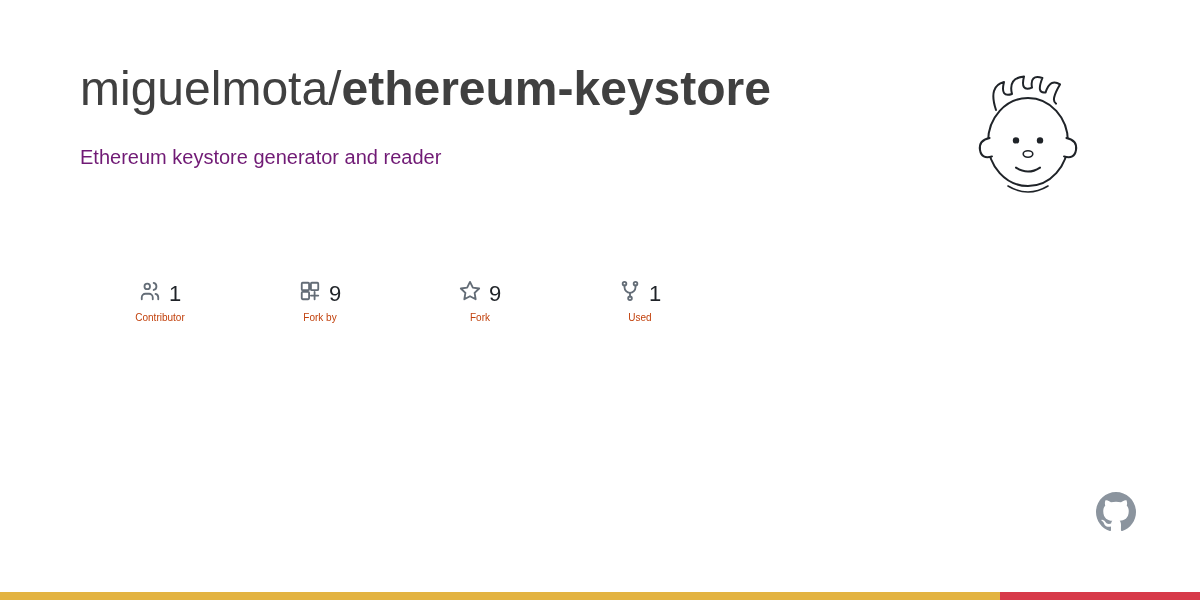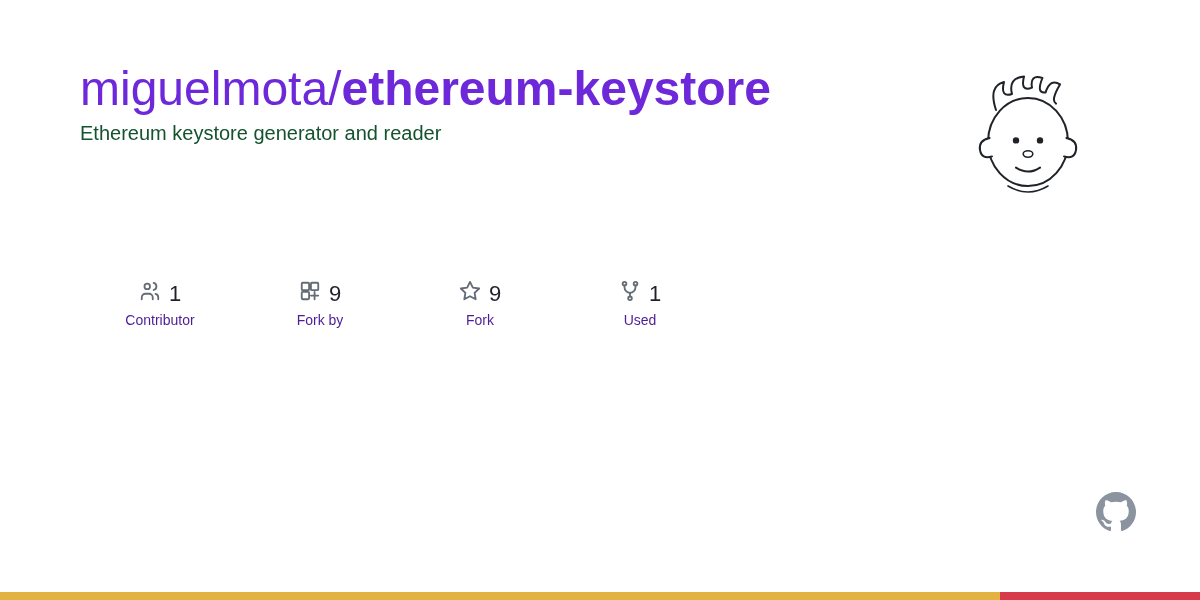--- a/index.html
+++ b/index.html
@@ -24,31 +24,32 @@
       align-items: flex-start;
     }
 
     .left-section {
       flex: 1;
     }
 
     .repo-title {
       font-size: 48px;
       font-weight: 400;
-      color: #6d28d9;
+      color: #404040;
       line-height: 1.2;
+      margin-bottom: 24px;
     }
 
     .repo-title strong {
       font-weight: 700;
     }
 
     .repo-description {
       font-size: 20px;
-      color: #14532d;
+      color: #701a75;
       margin-bottom: 0;
       line-height: 1.5;
     }
 
     .right-section {
       width: 200px;
       display: flex;
       justify-content: center;
       align-items: flex-start;
       padding-top: 10px;
@@ -86,22 +87,22 @@
       color: #636c76;
     }
 
     .stat-number {
       font-size: 22px;
       color: #1f2328;
       font-weight: 400;
     }
 
     .stat-label {
-      font-size: 14px;
-      color: #4c1d95;
+      font-size: 10px;
+      color: #c2410c;
     }
 
     .github-icon-wrap {
       position: absolute;
       bottom: 60px;
       right: 60px;
     }
 
     .github-circle-icon {
       width: 48px;

